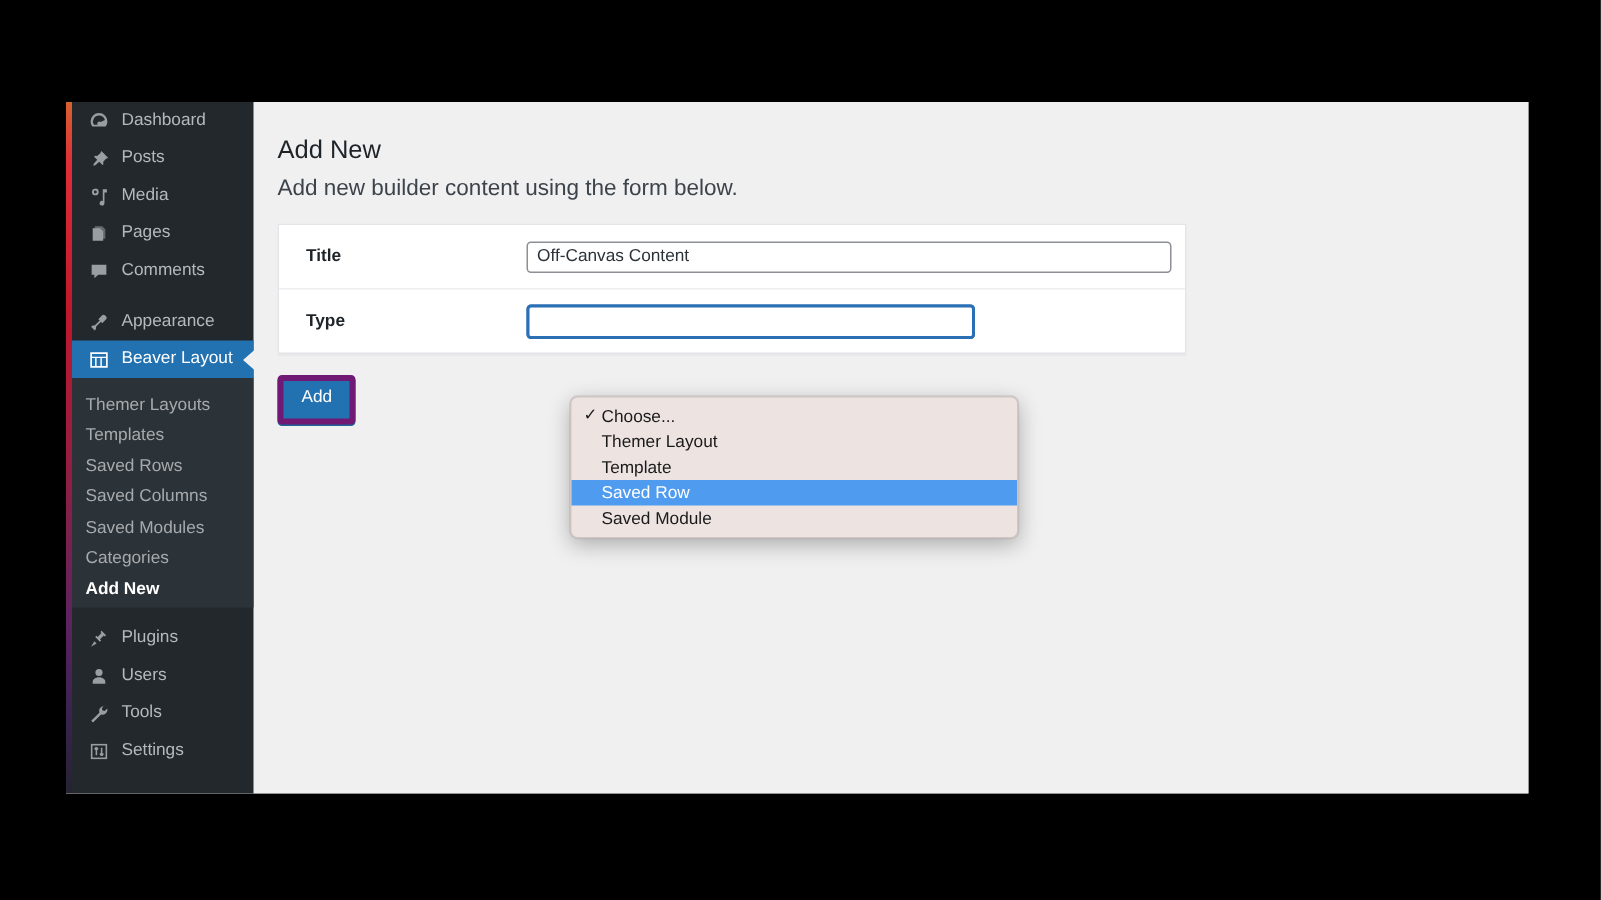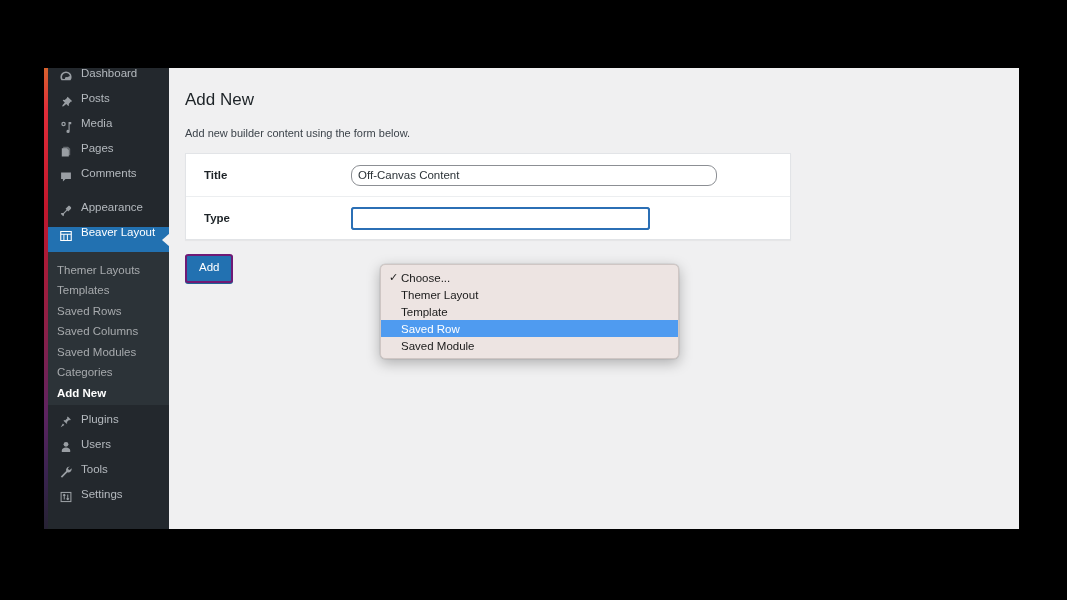--- a/index.html
+++ b/index.html
@@ -57,20 +57,21 @@
     height: 461px;
     background: #23282d;
     font-size: 11.5px;
     color: #b4b9be;
     z-index: 20;
   }
 
   .menu-top {
     position: relative;
     display: flex;
+    align-items: center;
     height: 25px;
     padding-left: 9px;
     color: #b4b9be;
     cursor: pointer;
     white-space: nowrap;
   }
   .menu-top .mi-ico {
     width: 17px;
     height: 17px;
     margin-right: 7px;
@@ -135,23 +136,23 @@
 
   .page-title {
     font-size: 17px;
     font-weight: 400;
     color: #1d2327;
     margin: 0;
     padding: 0 0 3px 0;
     line-height: 1.4;
   }
   .page-desc {
-    font-size: 11px;
+    font-size: 15px;
     color: #3c434a;
-    margin: 10px 0 12px 0;
+    margin: 0 0 12px 0;
     line-height: 1.5;
   }
 
   
   .form-table {
     width: 604px;
     background: #ffffff;
     border: 1px solid #e2e4e7;
     border-collapse: collapse;
     box-shadow: 0 1px 1px rgba(0,0,0,.04);
@@ -170,25 +171,25 @@
   .form-table .ftd {
     flex: 1 1 auto;
     padding-right: 10px;
     position: relative;
     height: 100%;
     display: flex;
     align-items: center;
   }
 
   .title-input {
-    width: 366px;
+    width: 430px;
     height: 21px;
     box-sizing: border-box;
     border: 1px solid #8c8f94;
-    border-radius: 9px;
+    border-radius: 3px;
     background: #fff;
     font-family: "Liberation Sans", sans-serif;
     font-size: 11.5px;
     color: #2c3338;
     padding: 0 6px;
     outline: none;
     box-shadow: 0 0 0 transparent;
   }
 
   .type-select {
@@ -200,21 +201,21 @@
     background: #fff;
     outline: 2px solid #2b6fb5;
     outline-offset: -2px;
   }
 
   
   .submit-row { margin-top: 14px; }
   .btn-primary {
     display: inline-block;
     background: #2271b1;
-    border: 2px solid #701a75;
+    border: 4px solid #701a75;
     border-radius: 3px;
     color: #fff;
     font-family: "Liberation Sans", sans-serif;
     font-size: 11.5px;
     line-height: 1;
     padding: 6px 12px 7px 12px;
     cursor: pointer;
     box-shadow: 0 1px 0 #1f6396;
     text-align: center;
   }

